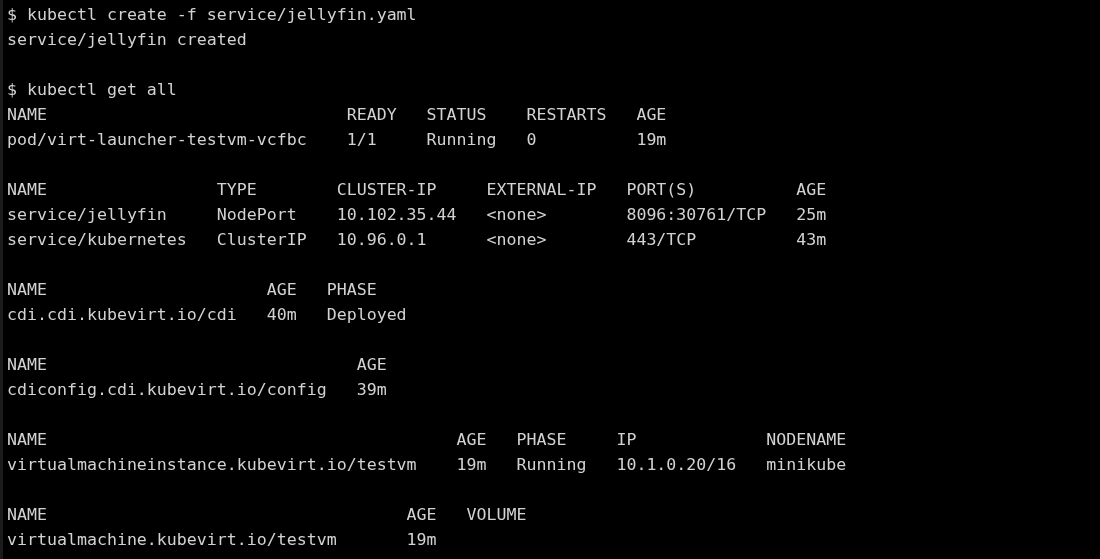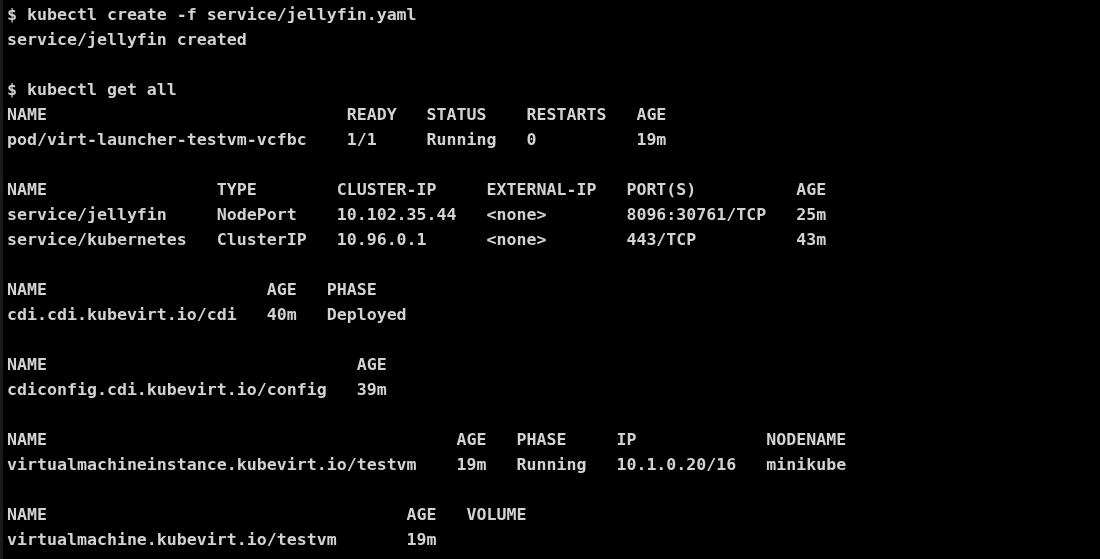--- a/index.html
+++ b/index.html
@@ -37,21 +37,20 @@
     line-height: 25px;
     letter-spacing: 0px;
     color: #d2d2d2;
     white-space: pre;
     -webkit-font-smoothing: antialiased;
   }
   .line {
     height: 25px;
     white-space: pre;
     font-variant-ligatures: none;
-    font-weight: bold;
   }
   .blank {
     height: 25px;
   }
 </style>
 </head>
 <body>
 
 <div id="terminal">
   <div id="left-edge"></div>

